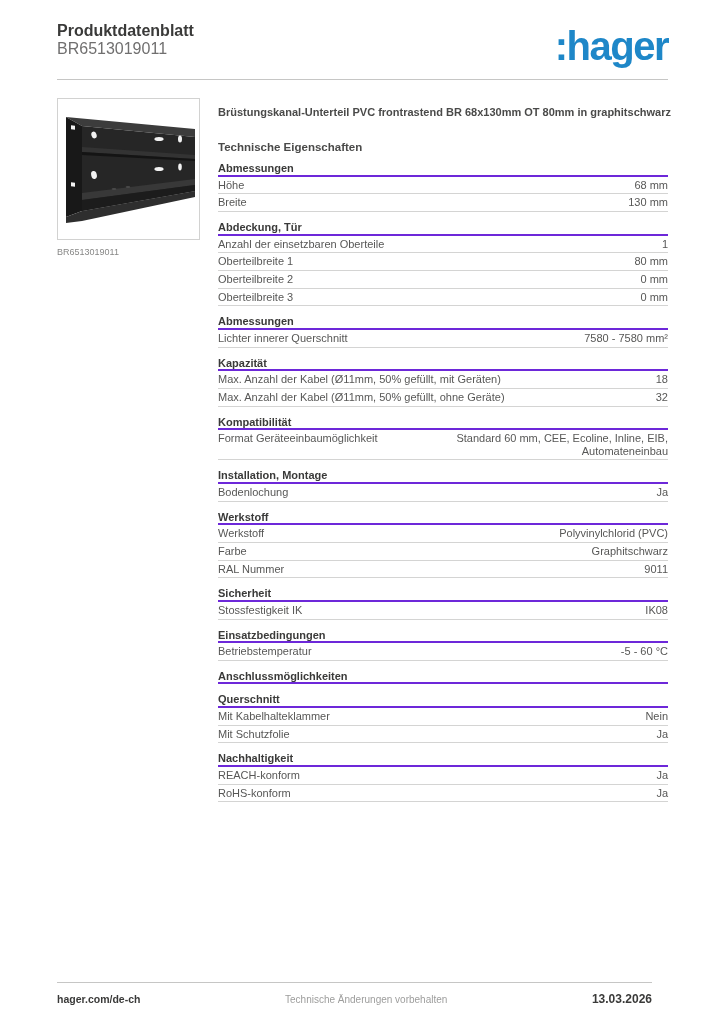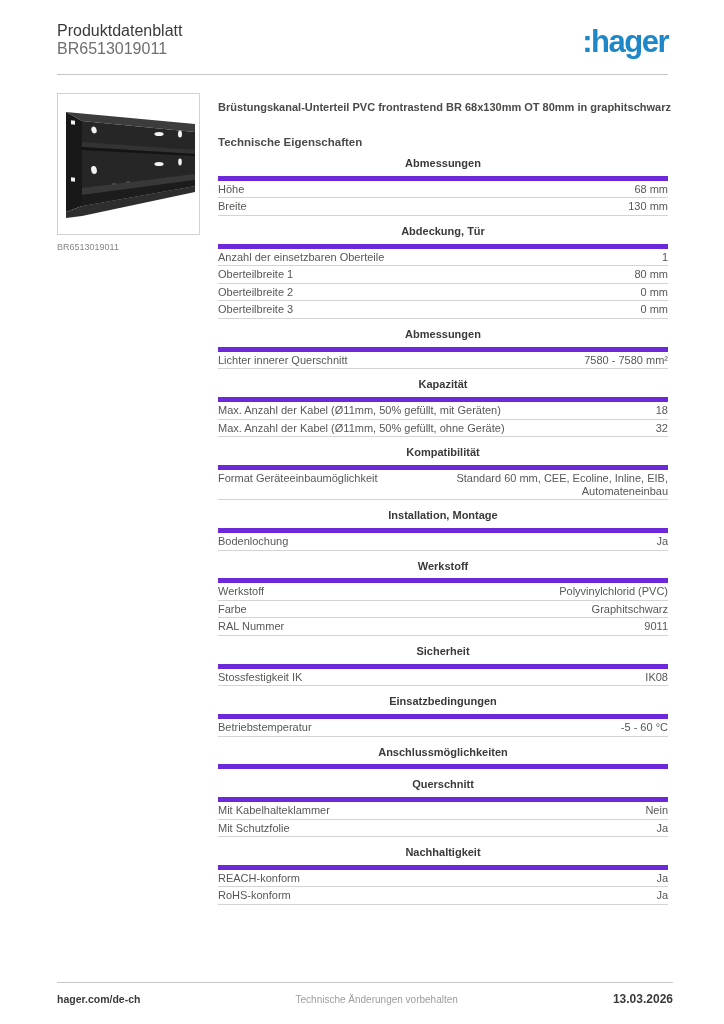--- a/index.html
+++ b/index.html
@@ -8,23 +8,23 @@
     background: #ffffff;
     font-family: "Liberation Sans", sans-serif;
     color: #3a3a39;
     position: relative;
     overflow: hidden;
   }
   .page { padding: 22px 56px 0 57px; }
 
   
   .doc-header { display: flex; justify-content: space-between; align-items: flex-start; }
-  .doc-title { font-size: 16px; font-weight: normal; color: #3a3a39; line-height: 1.15; }
+  .doc-title { font-size: 16px; font-weight: bold; color: #3a3a39; line-height: 1.15; }
   .doc-subtitle { font-size: 16px; font-weight: normal; color: #706f6f; line-height: 1.15; }
-  .logo { font-size: 31px; font-weight: bold; letter-spacing: -1.5px; line-height: 0.9; margin-top: 6px; }
+  .logo { font-size: 40px; font-weight: bold; letter-spacing: -1.5px; line-height: 0.9; margin-top: 6px; }
   .header-rule { border: none; border-top: 1px solid #c6c6c5; margin-top: 15px; }
 
   
   .main { display: flex; margin-top: 18px; }
   .left-col { width: 143px; flex: 0 0 143px; }
   .img-box {
     width: 143px; height: 142px;
     border: 1px solid #d2d2d1;
     background: #ffffff;
     overflow: hidden;
@@ -38,37 +38,36 @@
   }
   .tech-heading {
     font-size: 11.5px; font-weight: bold; color: #4a4a49;
     margin-top: 22px; margin-bottom: 3px;
   }
 
   
   .spec-section { margin-top: 9px; }
   .spec-section h3 {
     font-size: 11px; font-weight: bold; color: #3a3a39;
-    line-height: 1.15; padding-bottom: 6px;
-    border-bottom: 5px solid #6d28d9;
-    text-align: center;
+    line-height: 1.15; padding-bottom: 0;
+    border-bottom: 2px solid #6d28d9;
   }
   .spec-row {
     display: flex; justify-content: space-between; align-items: flex-start;
     font-size: 11px; color: #575756;
     padding: 2px 0 2px 0;
     border-bottom: 1px solid #d4d4d3;
     line-height: 1.15;
   }
   .spec-row .k { text-align: left; padding-right: 12px; }
   .spec-row .v { text-align: right; max-width: 250px; }
 
   
   .footer {
-    position: absolute; left: 57px; right: 51px; bottom: 18px;
+    position: absolute; left: 57px; right: 72px; bottom: 18px;
   }
   .footer-rule { border: none; border-top: 1px solid #c6c6c5; margin-bottom: 9px; }
   .footer-row { display: flex; justify-content: space-between; align-items: baseline; }
   .footer-left { font-size: 10.5px; font-weight: bold; color: #3a3a39; }
   .footer-center { font-size: 10px; color: #9d9d9c; }
   .footer-right { font-size: 12px; font-weight: bold; color: #3a3a39; }
 </style>
 </head>
 <body>
 

